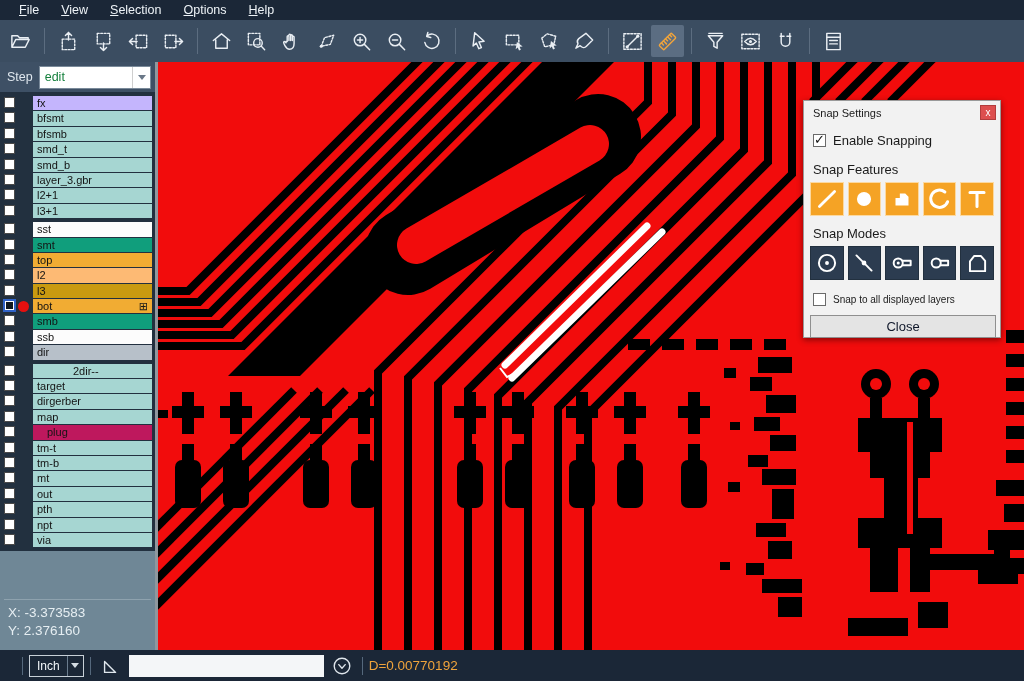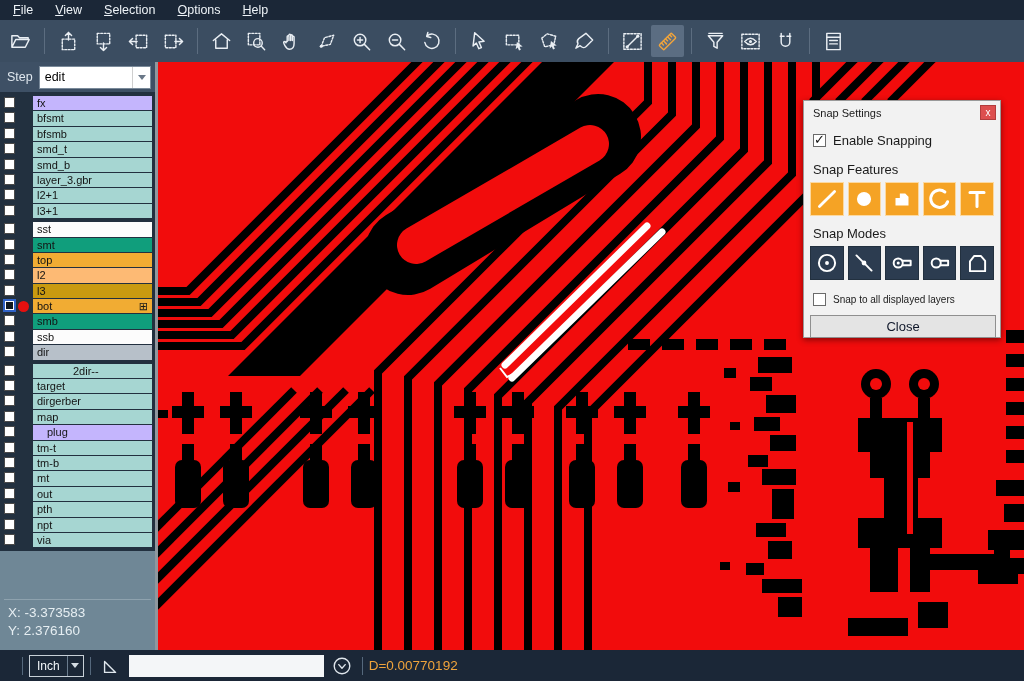--- a/index.html
+++ b/index.html
@@ -1,37 +1,37 @@
 <!DOCTYPE html>
 <html><head>
 <meta charset="utf-8">
 <style>
   * { margin:0; padding:0; box-sizing:border-box; }
   html,body { width:1024px; height:681px; overflow:hidden; font-family:"Liberation Sans",sans-serif; }
   .app { position:relative; width:1024px; height:681px; background:#1d2a3a; overflow:hidden; }
 
   
-  #menubar { position:absolute; top:0; left:0; right:0; height:20px; background:#1b2737; display:flex; align-items:center; padding-left:2px; z-index:5; }
+  #menubar { position:absolute; top:0; left:0; right:0; height:20px; background:#1b2737; display:flex; align-items:center; padding-left:8px; z-index:5; }
   .menu-item { color:#eef3f7; font-size:12.5px; padding:2px 11px; cursor:default; }
   .menu-item u { text-decoration:underline; }
 
   
   #toolbar { position:absolute; top:20px; left:0; right:0; height:42px; background:#3b4d61; display:flex; align-items:center; padding-left:4px; gap:2px; z-index:5; }
   .tbtn { width:33px; height:32px; display:flex; align-items:center; justify-content:center; border-radius:2px; }
   .tbtn svg { width:23px; height:23px; stroke:#e9eef3; fill:none; stroke-width:1.5; stroke-linecap:round; stroke-linejoin:round; }
   .tbtn.active { background:#5b6d82; }
   .tsep { width:1px; height:26px; background:#5c6d80; margin:0 5px; }
 
   
   #sidebar { position:absolute; top:62px; left:0; width:155px; bottom:31px; background:#22303f; display:flex; flex-direction:column; z-index:4; }
   #splitter { position:absolute; top:62px; left:155px; width:3px; bottom:31px; background:#8f979e; z-index:4; }
   #steprow { height:30px; background:#3e5065; display:flex; align-items:center; padding:0 4px 0 7px; flex:none; }
   #steprow .steplabel { color:#dfe7ee; font-size:12.5px; margin-right:6px; }
   .combo { flex:1; height:23px; background:#ffffff; border:1px solid #7a8a9a; display:flex; align-items:center; }
-  .combo .val { flex:1; font-size:12.5px; color:#000000; padding-left:5px; }
+  .combo .val { flex:1; font-size:12.5px; color:#15803d; padding-left:5px; }
   .combo .chev { width:18px; align-self:stretch; border-left:1px solid #cfcfcf; display:flex; align-items:center; justify-content:center; }
   .tri-down { width:0; height:0; border-left:4px solid transparent; border-right:4px solid transparent; border-top:5px solid #6a7888; }
   #layerlist { padding-top:4px; flex:none; }
   .layer-group { margin-bottom:4px; }
   .layer-row { position:relative; height:14.4px; margin-bottom:1px; }
   .cb { position:absolute; left:4px; top:1px; width:11px; height:11px; background:#fff; border:1px solid #4a4a4a; }
   .cb.active-cb { left:3px; top:0; width:13px; height:13px; border:2px solid #2f62c8; }
   .cb-fill { position:absolute; left:1px; top:1px; width:7px; height:7px; background:#101820; }
   .active-dot { position:absolute; left:18px; top:2px; width:11px; height:11px; border-radius:50%; background:#e60f0f; }
   .layer-label { position:absolute; left:33px; right:3px; top:0; bottom:0; font-size:11px; line-height:14.4px; color:#141414; padding-left:4px; white-space:nowrap; overflow:hidden; }
@@ -394,21 +394,21 @@
             <div class="layer-row">
               <span class="cb"></span>
 
               <span class="layer-label" style="background-color: rgb(166, 214, 210);">map</span>
 
             </div>
 
             <div class="layer-row">
               <span class="cb"></span>
 
-              <span class="layer-label" style="background-color: #c4b5fd; padding-left: 14px;">plug</span>
+              <span class="layer-label" style="background-color: #be185d; padding-left: 14px;">plug</span>
 
             </div>
 
             <div class="layer-row">
               <span class="cb"></span>
 
               <span class="layer-label" style="background-color: rgb(166, 214, 210);">tm-t</span>
 
             </div>
 

